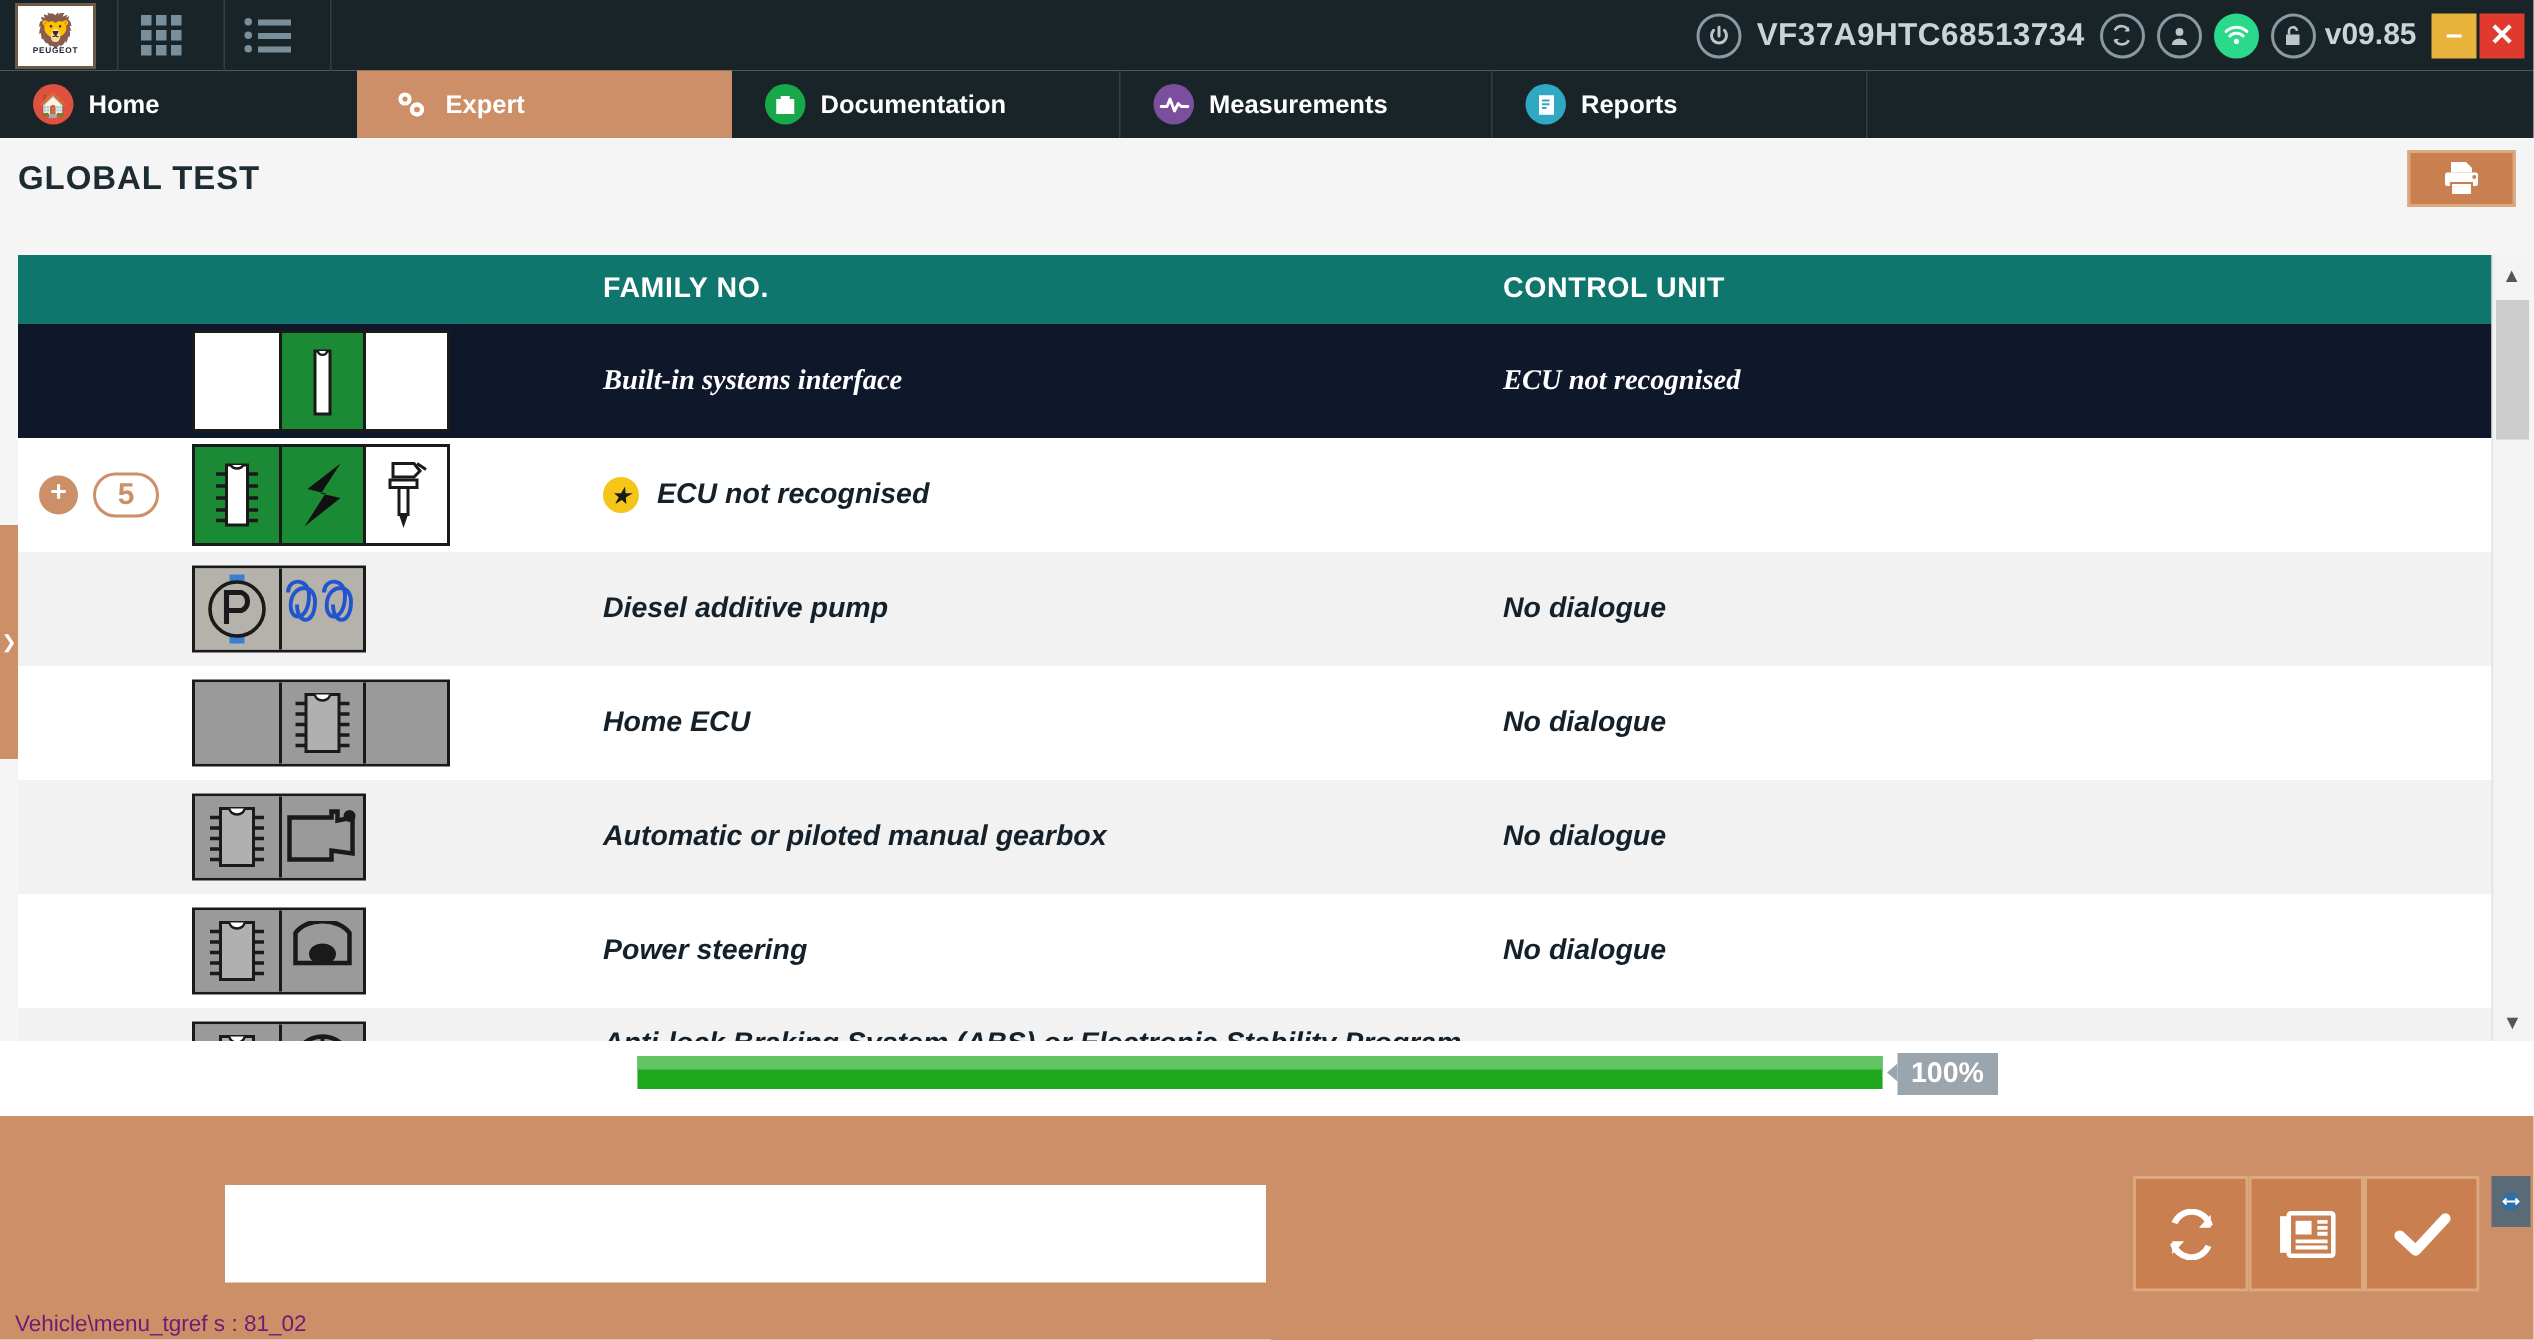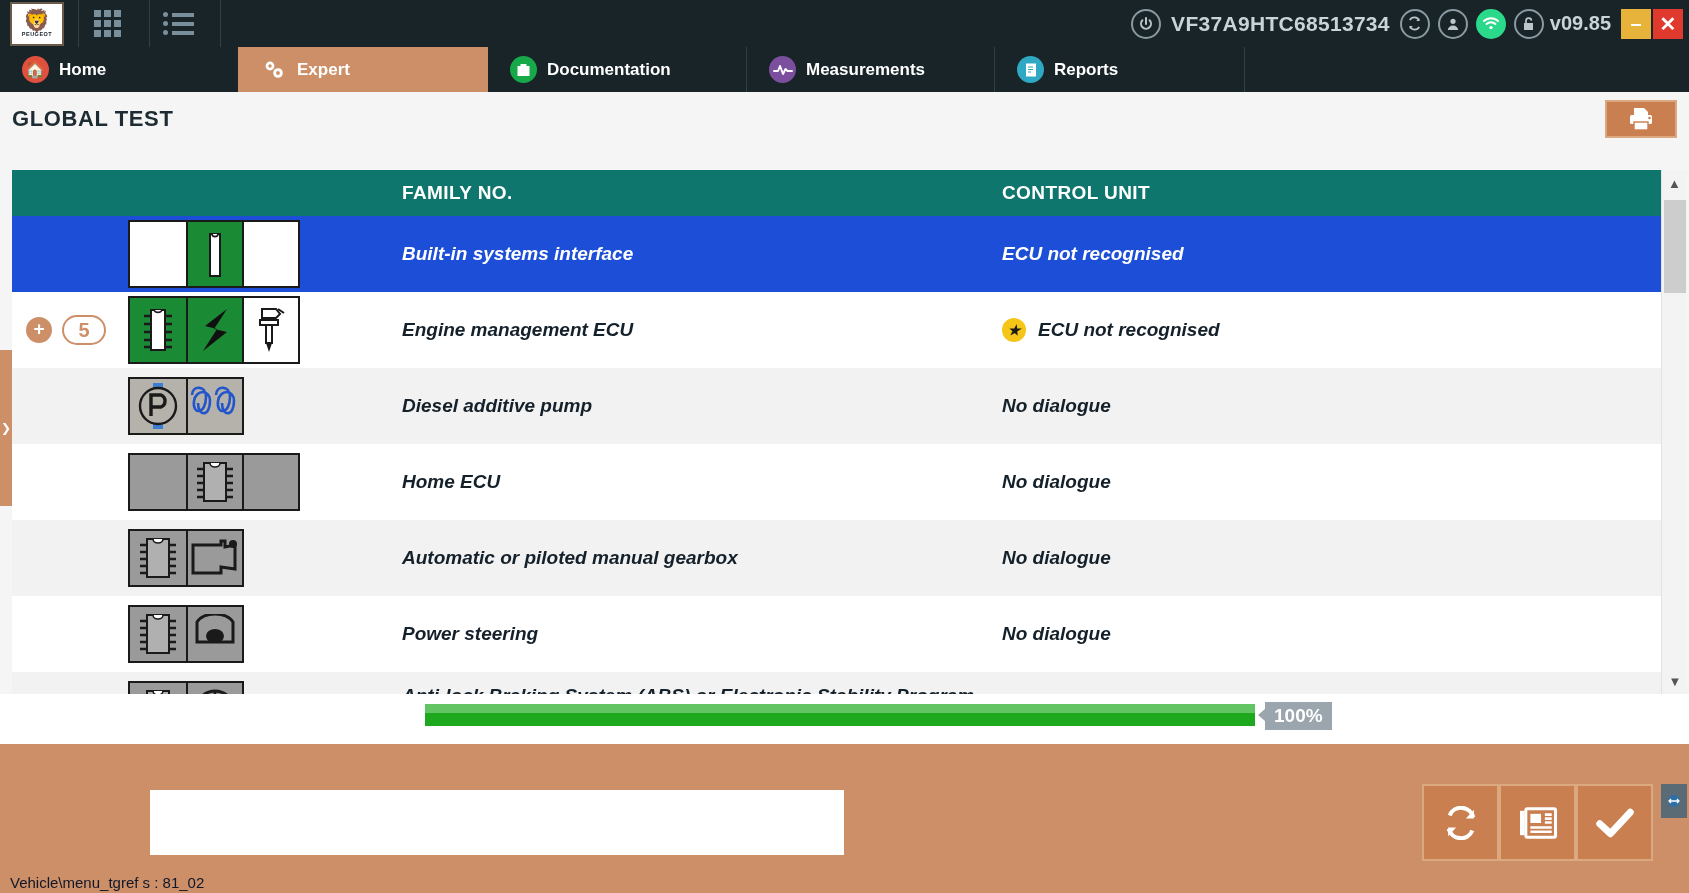--- a/index.html
+++ b/index.html
@@ -99,21 +99,21 @@
   .thead {
     height: 46px; background: #0f766e; display: flex; align-items: center;
     color: #fff; font-size: 19px; font-weight: bold; letter-spacing: .4px;
   }
   .th-icon { width: 390px; }
   .th-fam { width: 600px; }
   .th-ctrl { flex: 1; }
   .tbody { height: 478px; overflow: hidden; position: relative; }
   .trow { display: flex; align-items: center; min-height: 76px; background: #fff; }
   .trow.alt { background: #f2f2f2; }
-  .trow.sel { background: #1d4ed8; }
+  .trow.sel { background: #0f172a; font-family: Liberation Serif, serif; }
   .c-pre { width: 112px; display: flex; align-items: center; gap: 10px; padding-left: 14px; }
   .plus-ico {
     width: 26px; height: 26px; border-radius: 50%; background: #cd8f68;
     color: #fff; font-size: 19px; font-weight: bold; line-height: 23px;
     text-align: center; cursor: pointer; flex: 0 0 auto;
   }
   .count-badge {
     min-width: 44px; height: 30px; border: 2px solid #cd8f68; border-radius: 15px;
     color: #cd8f68; font-size: 20px; font-weight: bold;
     display: flex; align-items: center; justify-content: center;
@@ -197,21 +197,21 @@
     background: #fff; border: none; outline: none; font-size: 17px;
     padding: 0 10px; font-family: "Liberation Sans", sans-serif;
   }
   .btn-group { position: absolute; right: 36px; top: 40px; display: flex; }
   .act-btn {
     width: 77px; height: 77px; background: #c97f4f; border: 2px solid #dba87f;
     display: flex; align-items: center; justify-content: center;
     color: #fff; cursor: pointer;
   }
   .status-text {
-    position: absolute; left: 10px; bottom: 2px; color: #0f172a;
+    position: absolute; left: 10px; bottom: 2px; color: #701a75;
     font-size: 15px; font-family: "Liberation Sans", sans-serif;
   }
   .float-widget {
     position: absolute; right: 2px; top: 784px; width: 26px; height: 34px;
     background: #5a6b75; display: flex; align-items: center; justify-content: center;
     color: #2f6fa8; font-size: 15px; cursor: pointer;
   }
   svg { display: block; }
 </style>
 </head>
@@ -406,21 +406,20 @@
               <svg width="34" height="50" viewBox="0 0 34 50">
                 <path d="M8 4 L22 4 L26 9 L22 13 L8 13 Z" fill="#fff" stroke="#1a1a1a" stroke-width="2"></path>
                 <path d="M24 4 L30 8" stroke="#1a1a1a" stroke-width="2"></path>
                 <rect x="6" y="15" width="18" height="5" fill="#fff" stroke="#1a1a1a" stroke-width="2"></rect>
                 <rect x="12" y="20" width="6" height="18" fill="#fff" stroke="#1a1a1a" stroke-width="2"></rect>
                 <path d="M12 38 L18 38 L15 47 Z" fill="#1a1a1a"></path>
               </svg>
             </div>
           </div>
         </div>
-        <div class="c-fam">Engine management ECU</div>
         <div class="c-ctrl">
           <span class="star-ico">★</span>
           <span>ECU not recognised</span>
         </div>
       </div>
       <div class="trow alt">
         <div class="c-pre"></div>
         <div class="c-ico">
           <div class="sysicon">
             <div class="sic lgrey">

